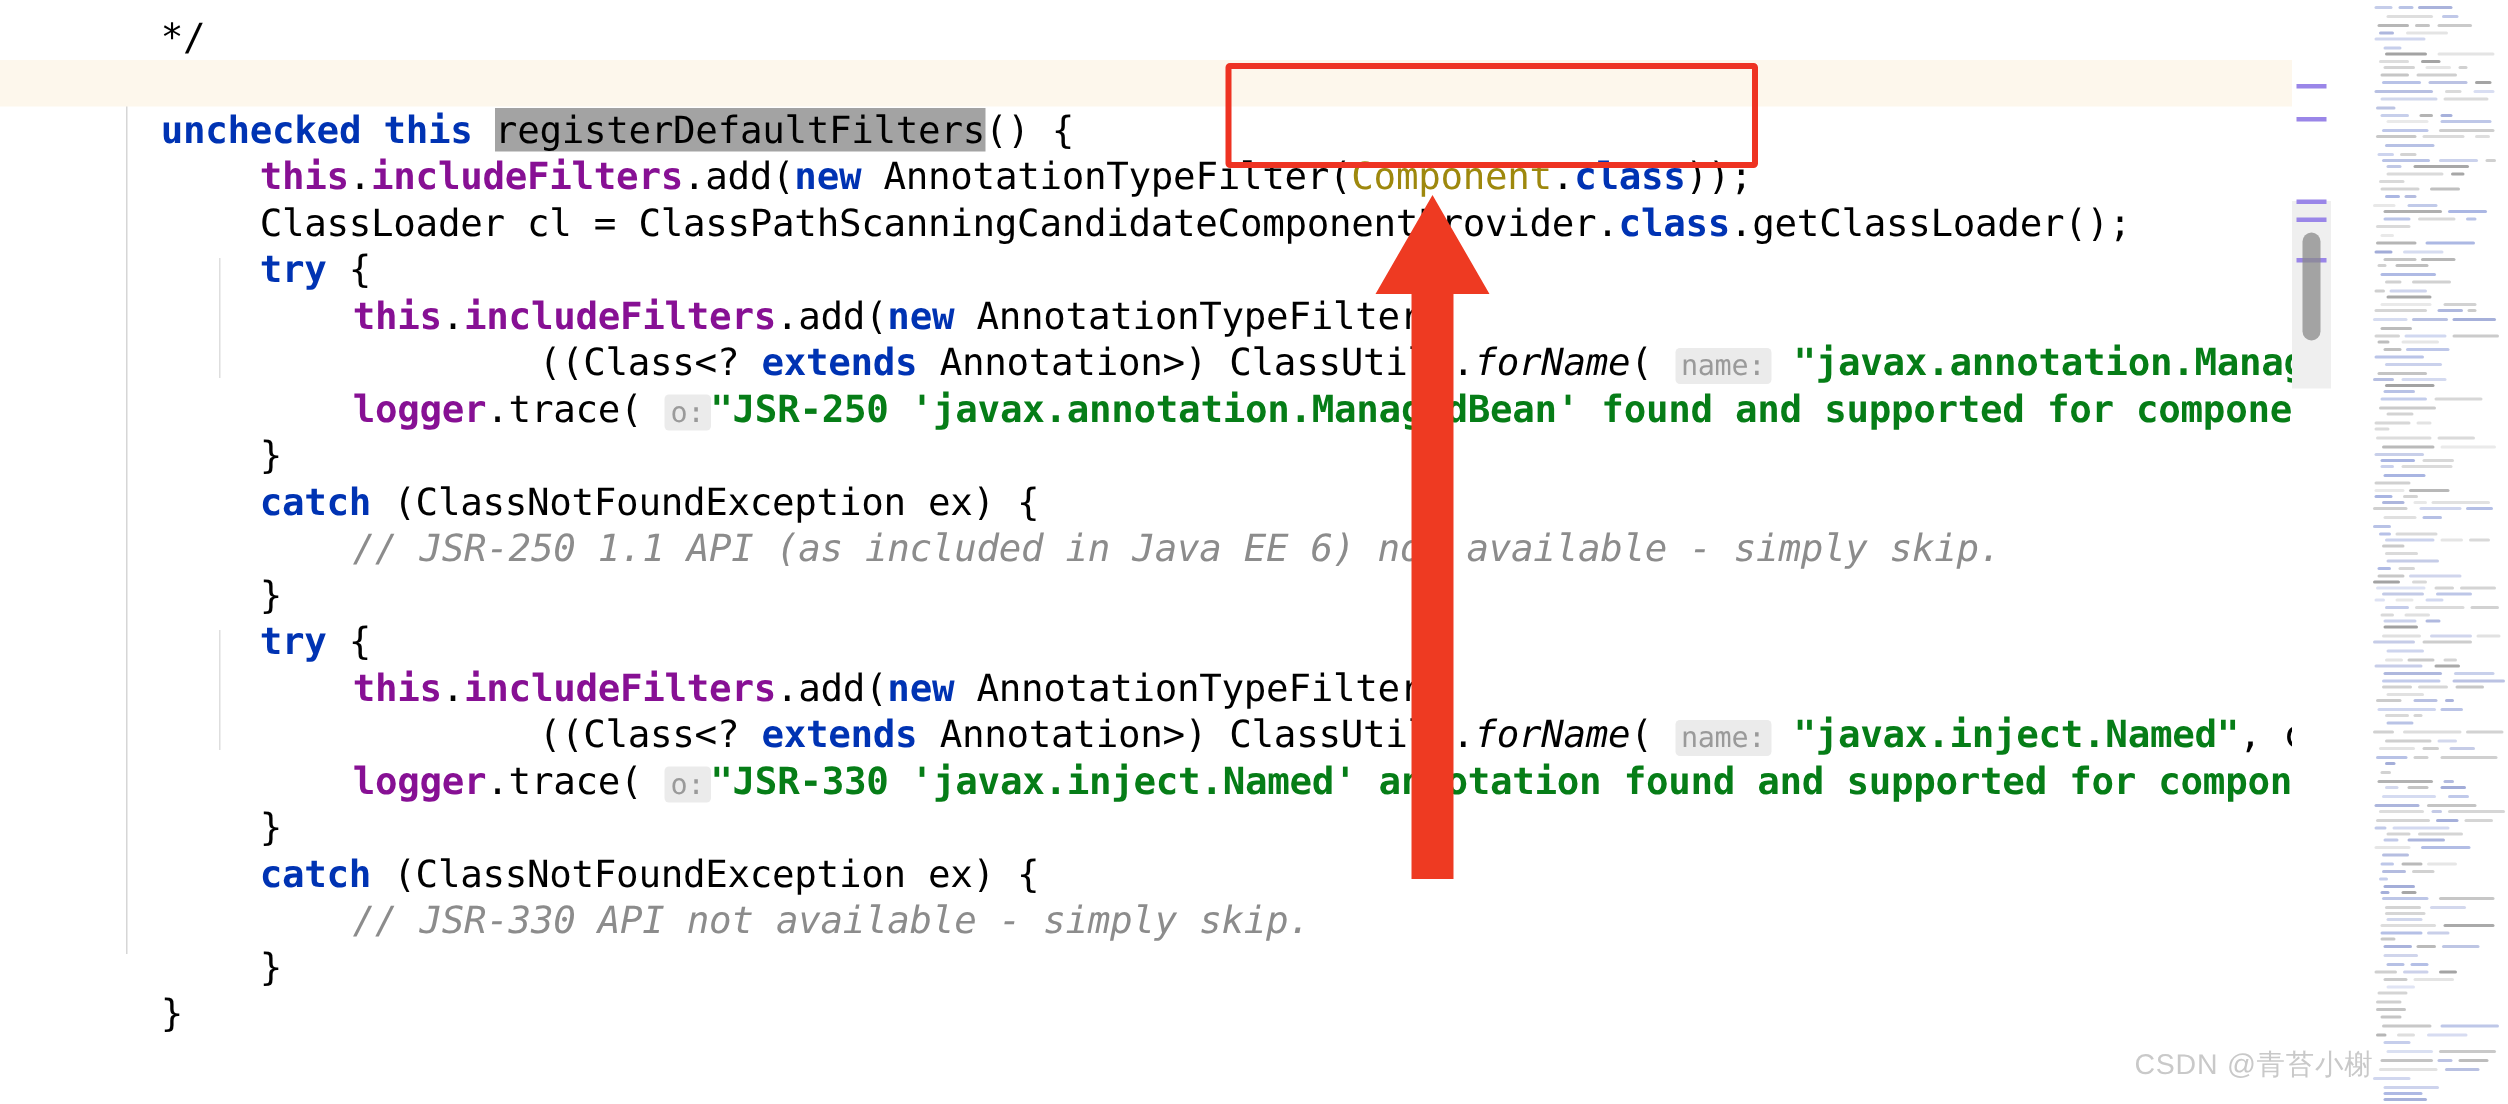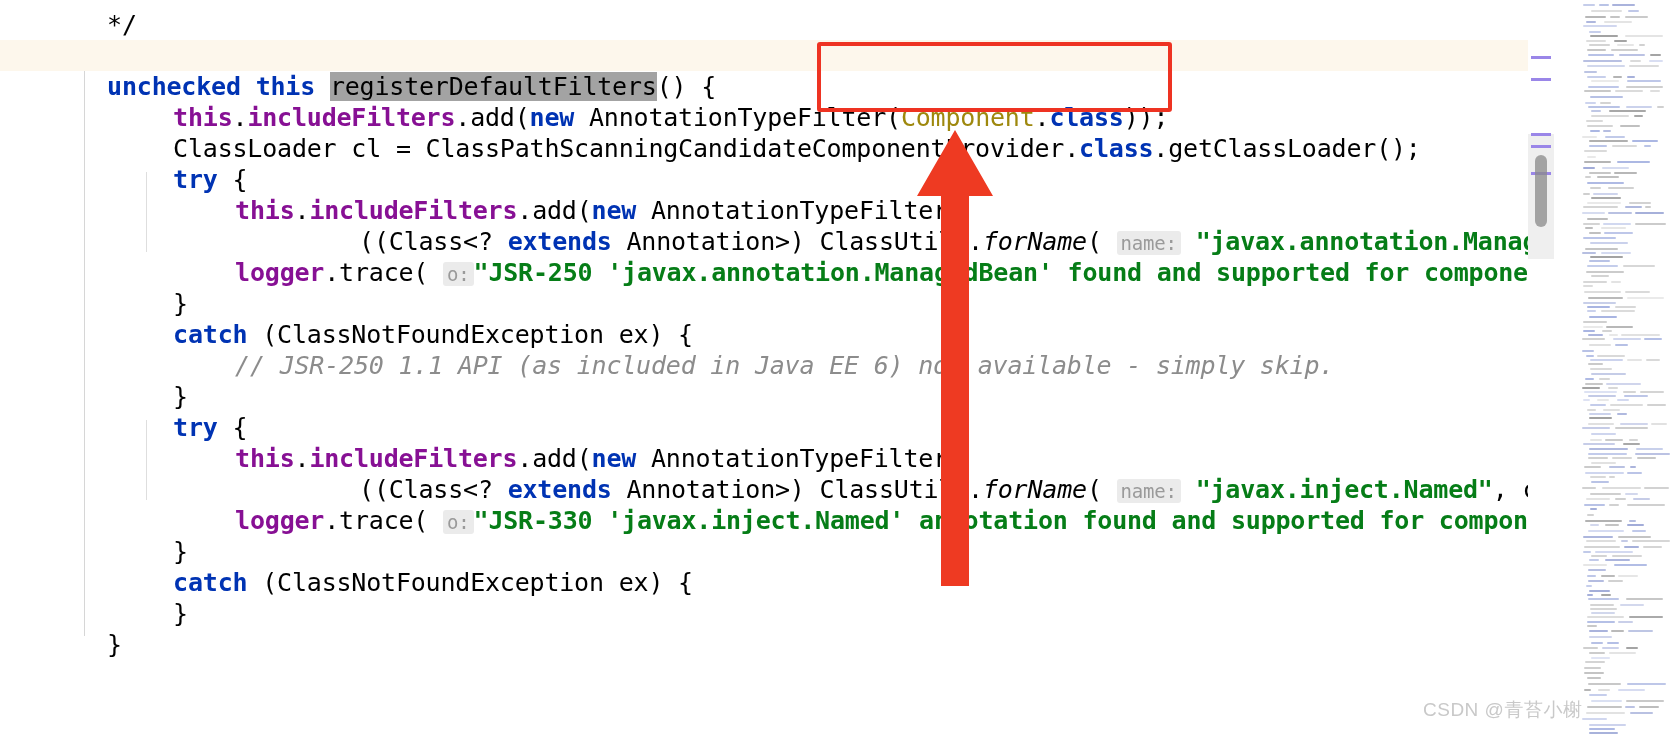--- a/index.html
+++ b/index.html
@@ -188,20 +188,23 @@
     </div>
 
     <div class="line" style="padding-left:84px;">
       <span class="plain">}</span>
     </div>
 
     <div class="line" style="padding-left:84px;">
       <span class="kw">catch</span><span class="plain"> (</span><span class="plain">ClassNotFoundException</span><span class="plain"> </span><span class="plain">ex</span><span class="plain">) {</span>
     </div>
 
+    <div class="line" style="padding-left:146px;">
+      <span class="cmt">// JSR-330 API not available - simply skip.</span>
+    </div>
 
     <div class="line" style="padding-left:84px;">
       <span class="plain">}</span>
     </div>
 
     <div class="line" style="padding-left:18px;">
       <span class="plain">}</span>
     </div>
 
   </div>

